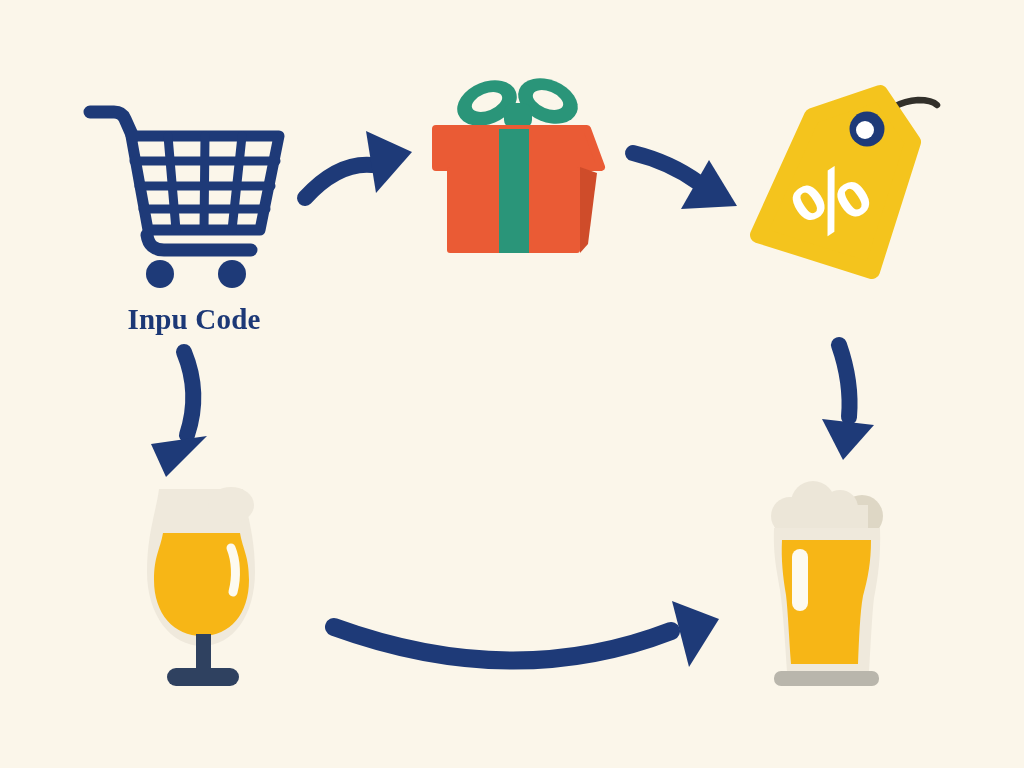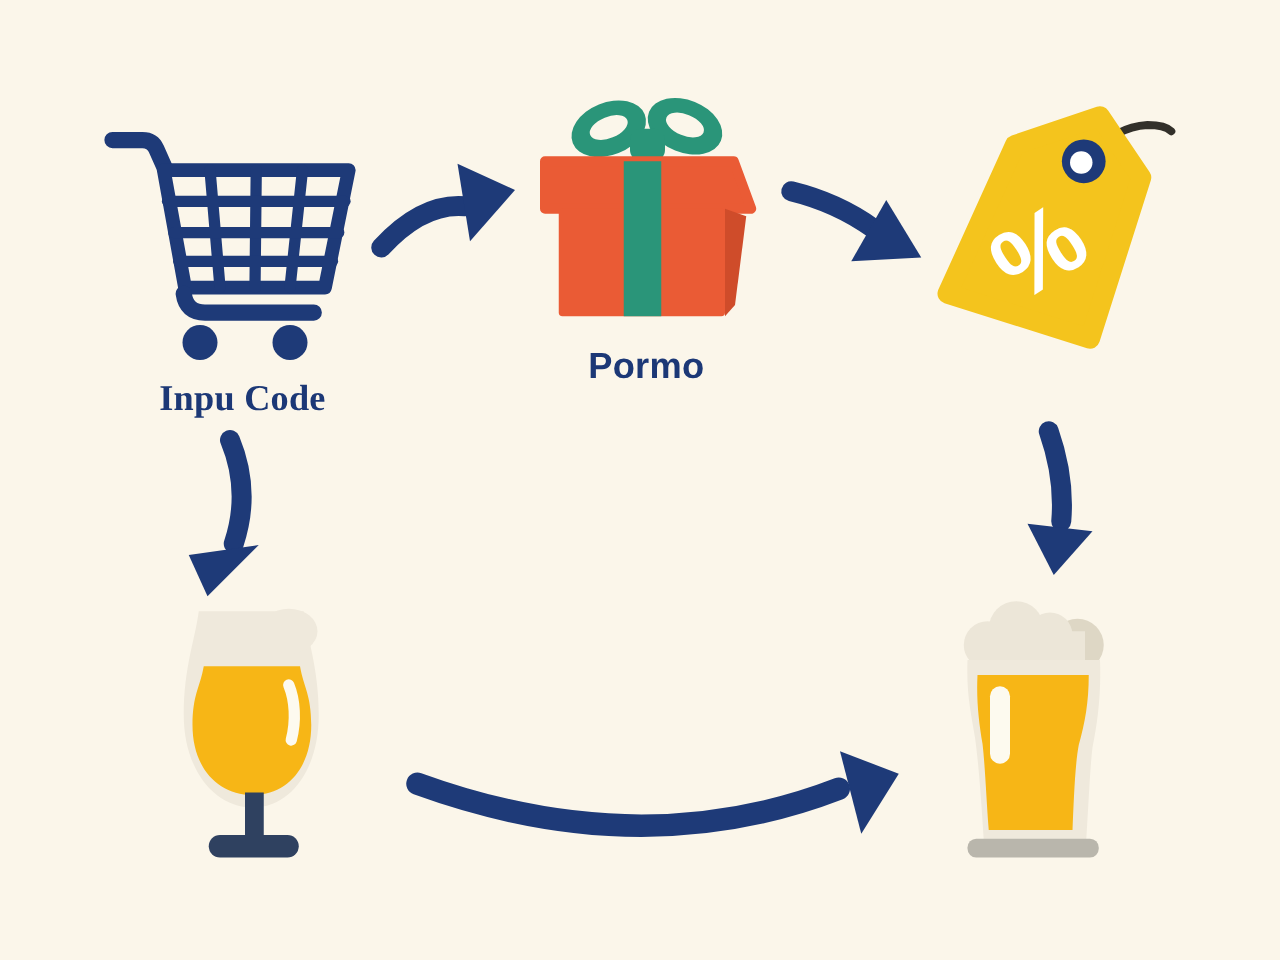--- a/index.html
+++ b/index.html
@@ -118,15 +118,14 @@
     </g>
 
     <g>
       <path d="M334,627 Q513,692 671,631" fill="none" stroke="var(--navy)" stroke-width="18" stroke-linecap="round"></path>
       <polygon points="719,619 672,601 689,667" fill="var(--navy)"></polygon>
     </g>
   </svg>
 
   <div class="step-label label-input">Inpu Code</div>
 
-  <div class="step-label label-promo">Pormo</div>
 
 </div>
 
 </body></html>

